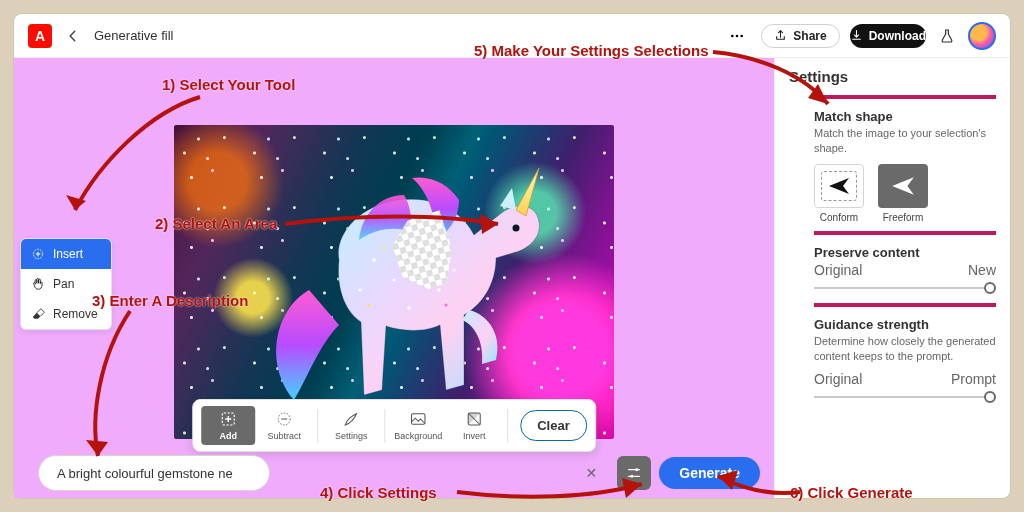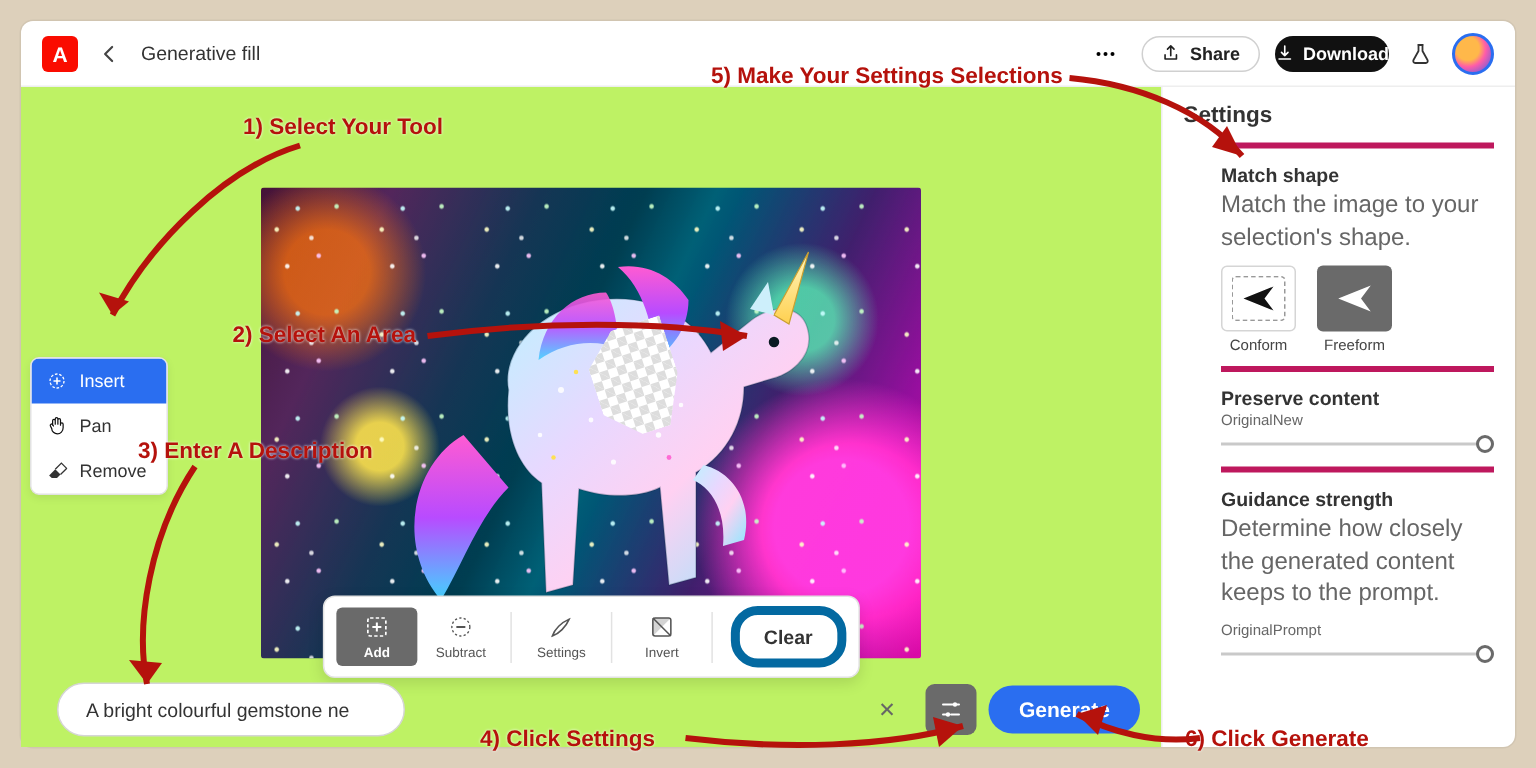--- a/index.html
+++ b/index.html
@@ -54,21 +54,21 @@
   .avatar {
     width:28px;height:28px;border-radius:50%;
     background: radial-gradient(circle at 35% 35%, #ffb84a 0 35%, #ff5ca8 55%, #3c5ef0 100%);
     border:2px solid #2a6ef0;
   }
 
   .main {
     flex:1; display:flex; overflow:hidden;
   }
   .canvas-area {
-    flex:1; position:relative; background:#bef264;
+    flex:1; position:relative; background:#f0abfc;
     display:flex; flex-direction:column;
   }
   .canvas-holder {
     flex:1; position:relative; display:flex; align-items:center; justify-content:center;
   }
 
   
   .tool-palette {
     position:absolute; left:6px; top:180px;
     background:#fff; border:1px solid #e2e2e2; border-radius:6px;
@@ -134,21 +134,21 @@
   }
   .ft-item {
     display:flex; flex-direction:column; align-items:center; justify-content:center;
     width:54px; padding:4px 0; font-size:9px; color:#555; cursor:pointer; gap:3px;
     border-radius:4px;
   }
   .ft-item.active { background:#6a6a6a; color:#fff;font-weight:bold; }
   .ft-item svg { display:block; }
   .ft-divider { width:1px; height:34px; background:#e2e2e2; margin:0 4px; }
   .clear-btn {
-    border:6px solid #0369a1; border-radius:18px; padding:7px 16px;
+    border:1px solid #0369a1; border-radius:18px; padding:7px 16px;
     font-size:13px; font-weight:600; color:#333; margin-left:6px; cursor:pointer;text-align:center;
   }
 
   
   .prompt-row {
     position:absolute; left:24px; right:14px; bottom:6px; height:38px;
     display:flex; align-items:center; gap:8px;
   }
   .prompt-input {
     flex:1; height:36px; border:1px solid #d5d5d5; border-radius:20px;
@@ -170,32 +170,32 @@
   }
 
   
   .settings-panel {
     width:236px; border-left:1px solid #eee; padding:10px 14px 6px;
     font-size:12px; color:#333; overflow:hidden;
   }
   .settings-panel h2 { font-size:15px; font-weight:700; margin-bottom:10px; }
   .sec { border-top:4px solid #be185d; padding:10px 0 8px;margin-left:25px; }
   .sec h3 { font-size:13px; font-weight:700; margin-bottom:2px; }
-  .sec p  { font-size:16px; color:#666; line-height:1.35; margin-bottom:8px; }
+  .sec p  { font-size:11px; color:#666; line-height:1.35; margin-bottom:8px; }
   .shape-row { display:flex; gap:14px; }
   .shape-opt { display:flex;flex-direction:column;align-items:center;gap:4px;font-size:10px;color:#444;cursor:pointer; }
   .shape-box {
     width:50px;height:44px;border-radius:4px;background:#6a6a6a;
     display:flex;align-items:center;justify-content:center;position:relative;
   }
   .shape-box.conform { background:#fff;border:1px solid #d5d5d5; }
   .shape-box.conform::before{
     content:"";position:absolute;inset:6px;border:1px dashed #999;border-radius:3px;
   }
-  .ends { display:flex;font-size:10px;color:#666;margin-bottom:3px; }
+  .ends { display:flex;justify-content:space-between;font-size:14px;color:#666;margin-bottom:3px; }
   .slider {
     position:relative;height:14px;
   }
   .slider-track { position:absolute;left:0;right:0;top:6px;height:2px;background:#c9c9c9; }
   .slider-thumb {
     position:absolute; top:1px; width:12px;height:12px;border-radius:50%;
     background:#fff;border:2px solid #6a6a6a;
   }
 
   
@@ -355,20 +355,27 @@
         <div class="ft-divider"></div>
         <div class="ft-item">
           <svg width="18" height="18" viewBox="0 0 24 24">
               <path d="M4 20c2-6 8-12 15-15-3 7-9 13-15 15z" stroke="#555" stroke-width="1.4" fill="none"></path>
             </svg>
           <span>Settings</span>
         </div>
         <div class="ft-divider"></div>
         <div class="ft-item">
           <svg width="18" height="18" viewBox="0 0 24 24">
+              <rect x="3" y="5" width="18" height="14" rx="2" stroke="#555" stroke-width="1.4" fill="none"></rect>
+              <path d="M3 16l5-5 4 4 3-3 6 6" stroke="#555" stroke-width="1.4" fill="none"></path>
+            </svg>
+          <span>Background</span>
+        </div>
+        <div class="ft-item">
+          <svg width="18" height="18" viewBox="0 0 24 24">
               <rect x="4" y="4" width="16" height="16" rx="2" stroke="#555" stroke-width="1.4" fill="none"></rect>
               <path d="M4 4l16 16" stroke="#555" stroke-width="1.4"></path>
               <path d="M4 20V4h16z" fill="#555" opacity="0.25"></path>
             </svg>
           <span>Invert</span>
         </div>
         <div class="ft-divider"></div>
         <div class="clear-btn">Clear</div>
       </div>
 

